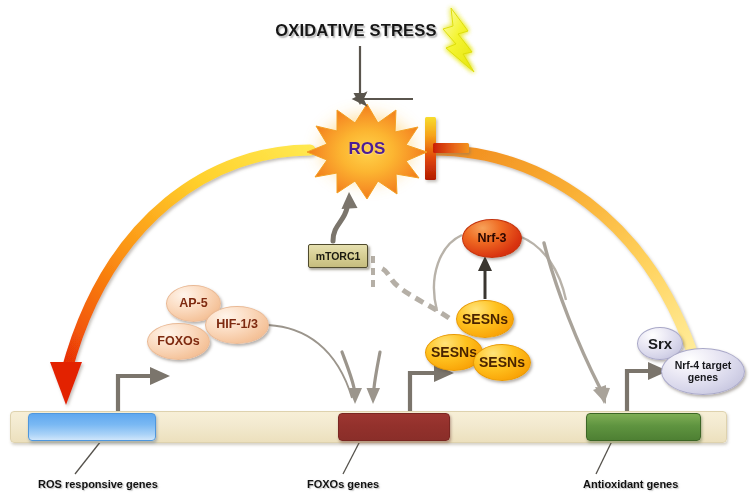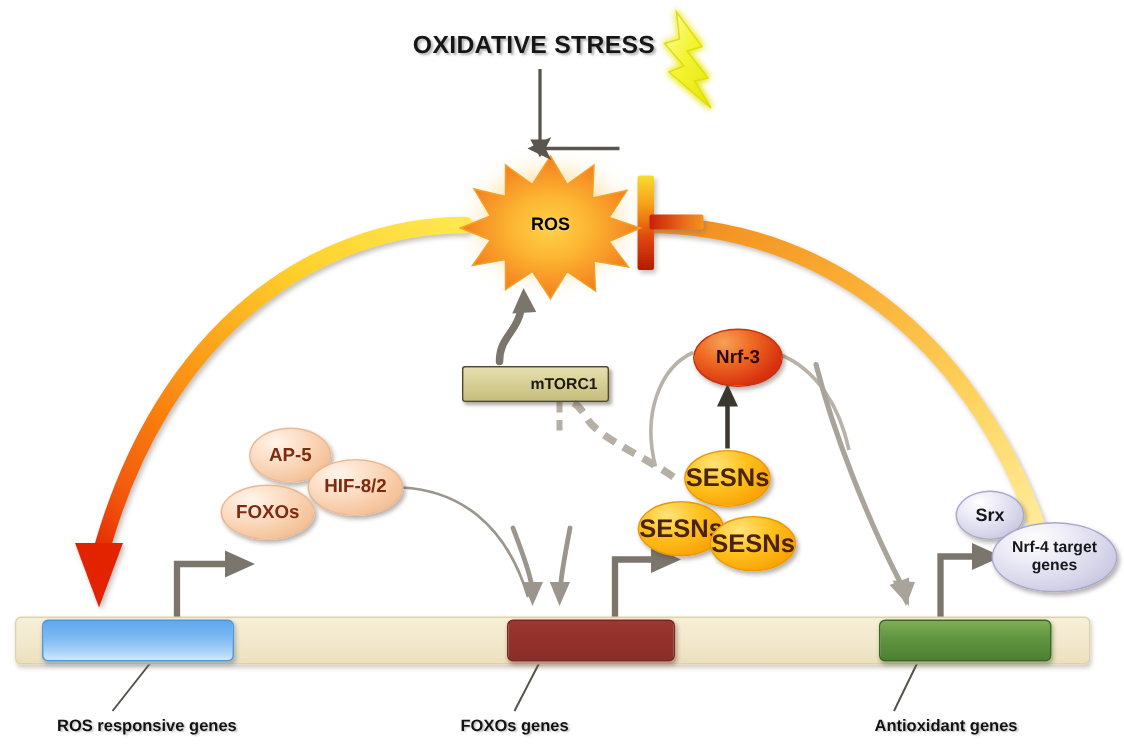--- a/index.html
+++ b/index.html
@@ -13,51 +13,51 @@
 
   
   #oxidative-stress{
     left:272px;top:17px;width:168px;height:26px;
     font-size:16.5px;font-weight:bold;color:#161616;
     letter-spacing:.2px;white-space:nowrap;
     text-shadow:1.5px 1.5px 1.5px rgba(120,120,120,.55);
   }
   #ros-label{
     left:306px;top:103px;width:122px;height:92px;
-    font-size:12px;font-weight:bold;color:#000000;
+    font-size:17px;font-weight:bold;color:#4c1d95;
     text-shadow:0 1px 1px rgba(255,255,255,.35);
     pointer-events:none;
   }
 
   
   .ell{
     border-radius:50%;
     font-weight:bold;
     line-height:1.05;
     box-shadow:1.5px 2px 3px rgba(80,70,60,.42);
     border:1px solid rgba(255,255,255,.35);
   }
   .ell-peach{
     background:radial-gradient(ellipse at 32% 26%, #fff4ea 0%, #fbdcc2 38%, #f5c49c 72%, #eeb184 100%);
     color:#7e2a10;font-size:12.5px;
     border:1px solid #e9b995;
   }
   .ell-orange{
     background:radial-gradient(ellipse at 34% 24%, #ffe37a 0%, #ffc21f 40%, #f9a206 78%, #ef8e02 100%);
-    color:#4a2300;font-size:17px;
+    color:#4a2300;font-size:14px;
     border:1px solid #e89a05;
   }
   .ell-red{
     background:radial-gradient(ellipse at 34% 22%, #f7a25a 0%, #ef6a22 34%, #d93410 72%, #c72206 100%);
     color:#2b0700;font-size:12.5px;
     border:1px solid #c3330d;
   }
   .ell-blue{
     background:radial-gradient(ellipse at 34% 24%, #ffffff 0%, #eceaf5 32%, #d7d6ea 62%, #b9b8d6 100%);
-    color:#17181c;font-size:12px;
+    color:#17181c;font-size:15px;
     border:1px solid #a9a8c8;
   }
 
   #ap1{left:166px;top:285px;width:53px;height:35px;}
   #hif{left:205px;top:306px;width:62px;height:36px;}
   #foxos{left:147px;top:323px;width:61px;height:35px;}
   #p53{left:196px;top:343px;width:51px;height:35px;}
 
   #nrf2{left:462px;top:219px;width:58px;height:37px;}
   #sesns-1{left:456px;top:300px;width:56px;height:36px;}
@@ -67,21 +67,20 @@
   #srx{left:637px;top:327px;width:44px;height:31px;}
   #nrf2-target{left:661px;top:348px;width:82px;height:45px;font-size:10.5px;}
 
   
   #mtorc1{
     left:308px;top:244px;width:58px;height:22px;
     background:linear-gradient(180deg,#e6e0b0 0%,#d8d096 45%,#c6bd7e 100%);
     border:1.5px solid #4f4a2c;border-radius:2px;
     font-size:10.5px;font-weight:bold;color:#1b1a10;
     box-shadow:1.5px 2px 2.5px rgba(70,65,40,.45);
-    padding-left:38px;
   }
 
   
   #dna-bar{
     position:absolute;left:10px;top:411px;width:715px;height:30px;
     background:linear-gradient(180deg,#f7efd7 0%,#f3ead0 40%,#ece0bd 100%);
     border:1px solid #ded2ae;border-radius:4px;
     box-shadow:1px 2px 3px rgba(120,110,80,.32);
   }
   .gene-box{position:absolute;height:26px;top:413px;border-radius:4px;}
@@ -277,21 +276,21 @@
       <path d="M360,441 L343,474" fill="none" stroke="#55524c" stroke-width="1.3"></path>
       <path d="M612,441 L596,474" fill="none" stroke="#55524c" stroke-width="1.3"></path>
     </g>
   </svg>
 
   <div class="node" id="oxidative-stress">OXIDATIVE STRESS</div>
 
   <div class="node" id="ros-label">ROS</div>
 
   <div class="node ell ell-peach" id="ap1">AP-5</div>
-  <div class="node ell ell-peach" id="hif">HIF-8/2</div>
+  <div class="node ell ell-peach" id="hif">HIF-1/3</div>
   <div class="node ell ell-peach" id="foxos">FOXOs</div>
 
   <div class="node" id="mtorc1">mTORC1</div>
 
   <div class="node ell ell-red" id="nrf2">Nrf-3</div>
 
   <div class="node ell ell-orange" id="sesns-1">SESNs</div>
   <div class="node ell ell-orange" id="sesns-2">SESNs</div>
   <div class="node ell ell-orange" id="sesns-3">SESNs</div>
 

